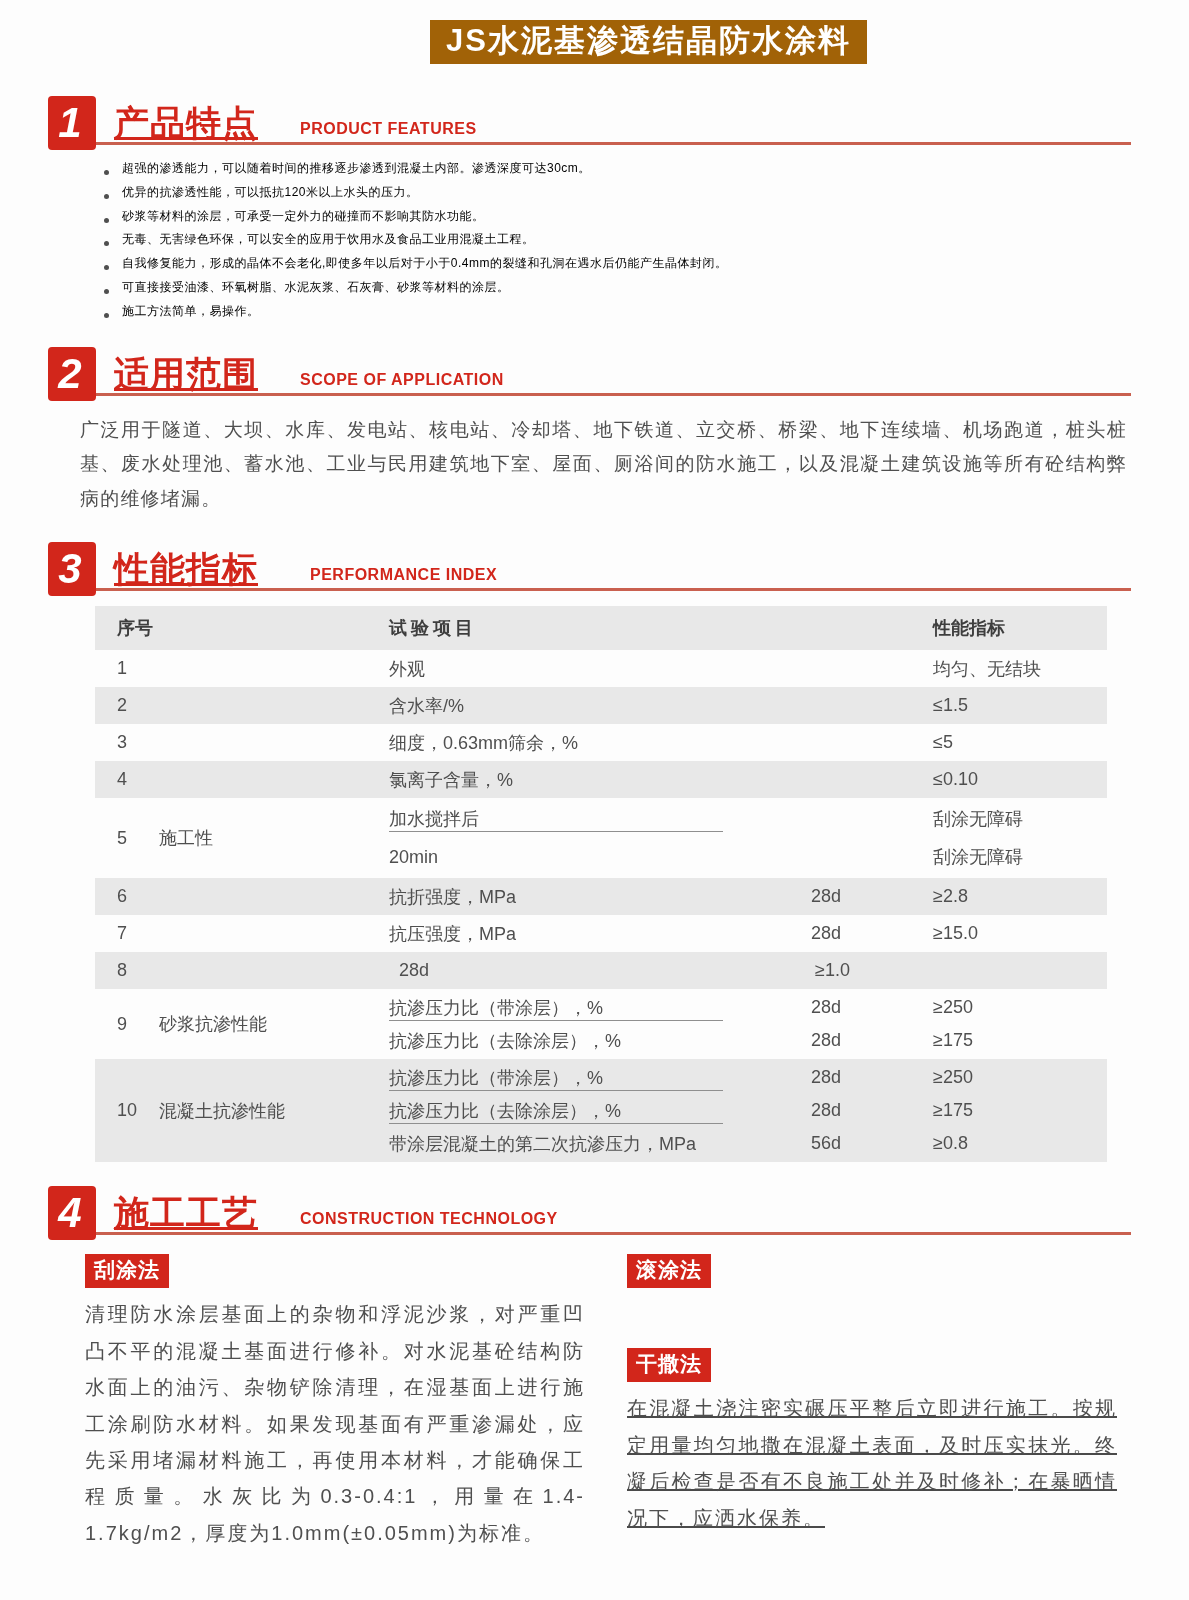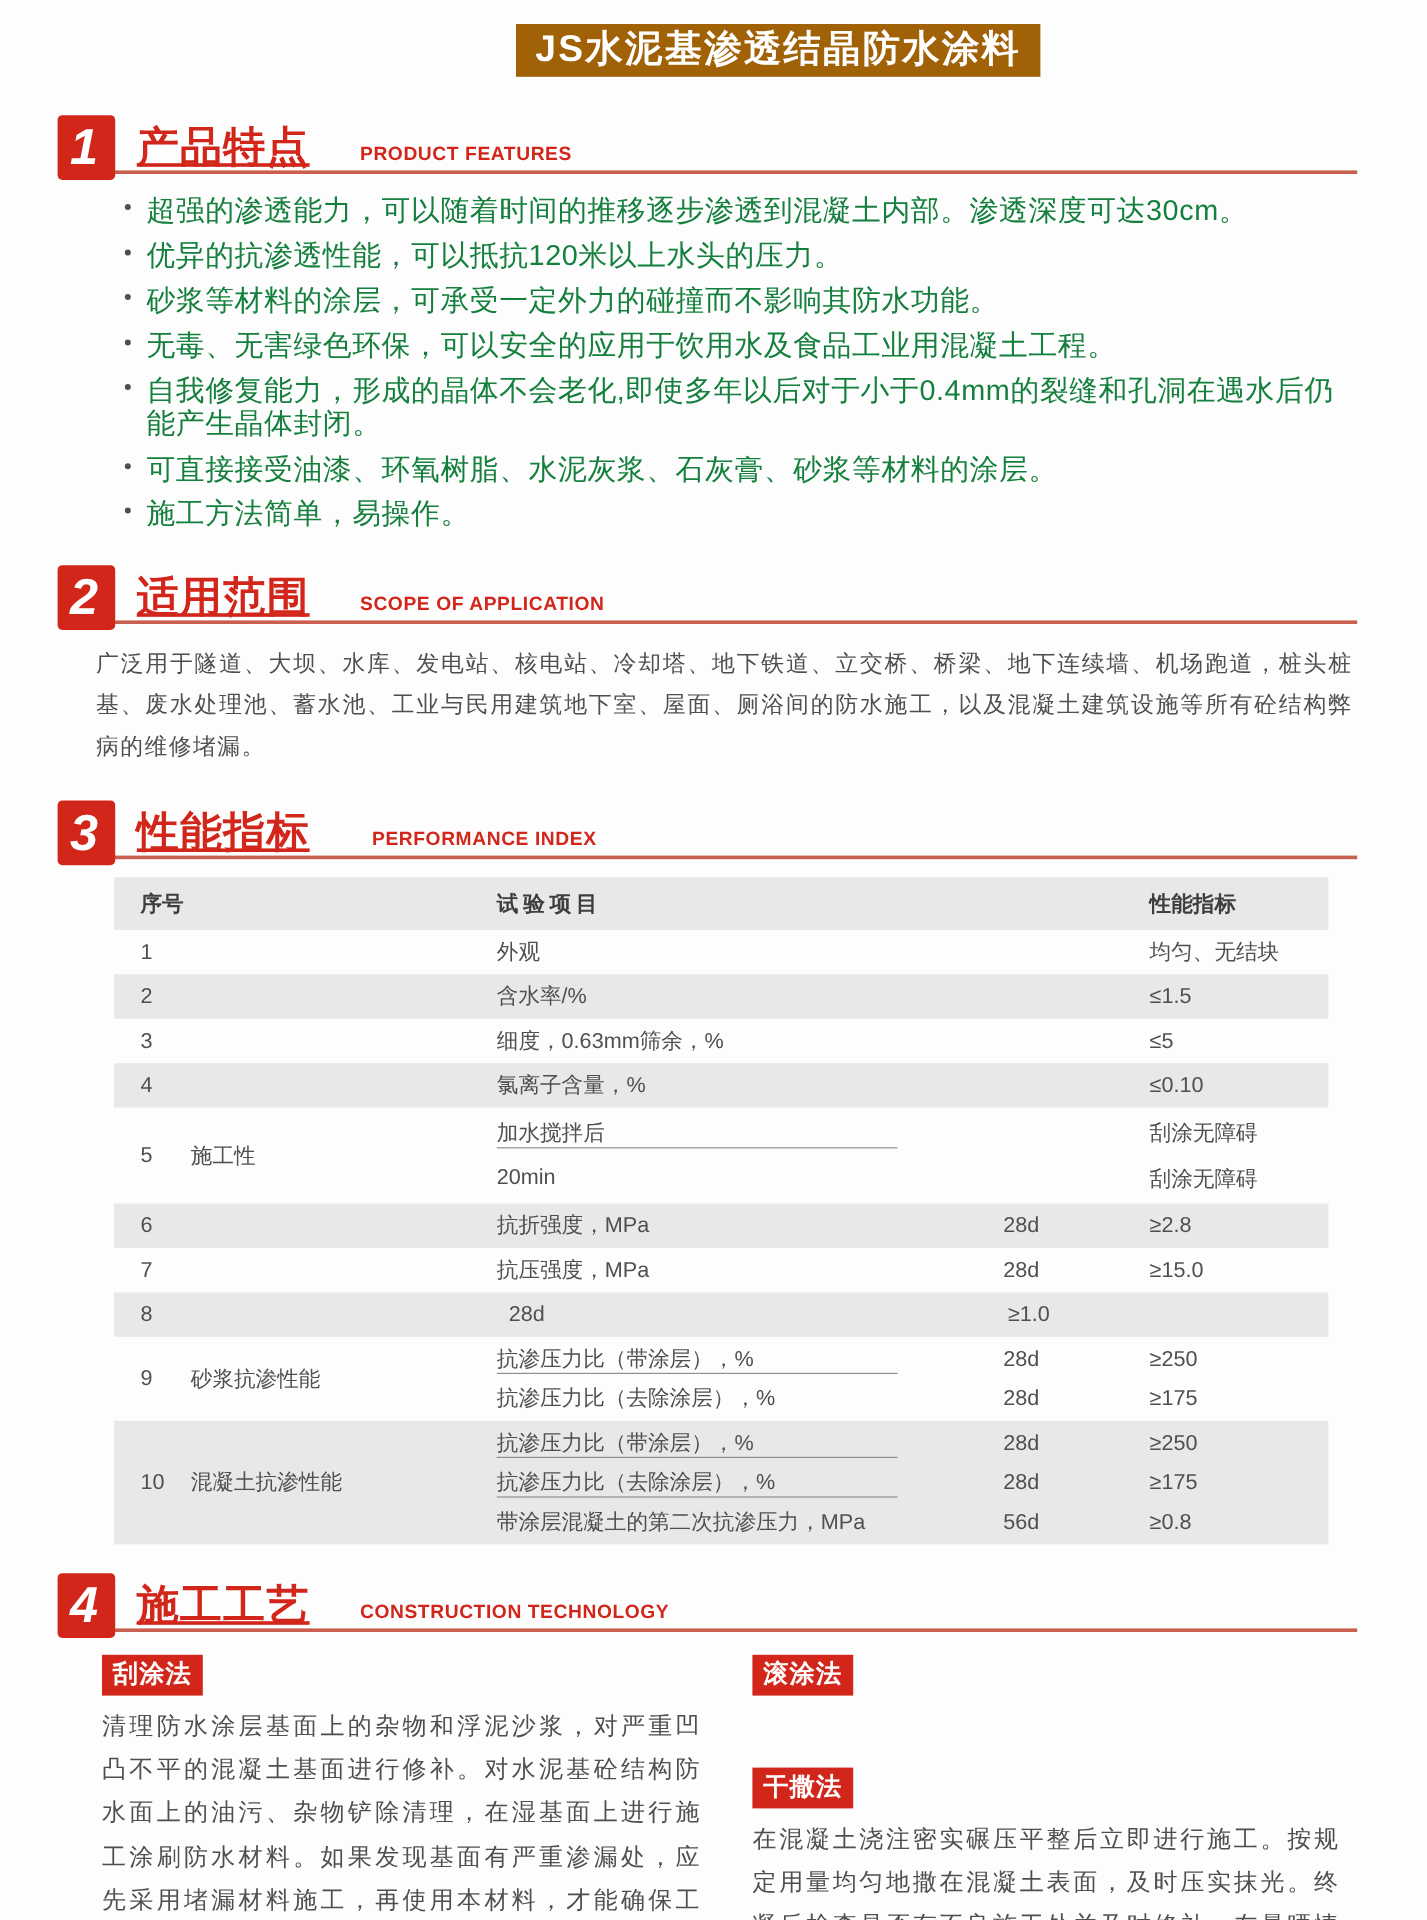--- a/index.html
+++ b/index.html
@@ -40,62 +40,62 @@
 
   .mt-s1 { margin-top:30px; }
   .mt-s2 { margin-top:26px; }
   .mt-s3 { margin-top:24px; }
   .mt-s4 { margin-top:22px; }
 
   
   .features { list-style:none; margin:12px 58px 0 102px; }
   .features li {
     position:relative; padding-left:20px; margin-bottom:10px;
-    font-size:24px; color:#15803d; letter-spacing:0.5px; line-height:1.15;
+    font-size:12px; color:#000000; letter-spacing:0.5px; line-height:1.15;
   }
   .features li::before {
     content:""; position:absolute; left:2px; top:8px;
     width:5px; height:5px; border-radius:50%; background:#4f4f4f;
   }
 
   
   .scope-text {
     margin:12px 62px 0 80px; font-size:19px; line-height:1.82;
     color:#4f4f4f; letter-spacing:1.2px; text-align:justify;
   }
 
   
   .perf-table { margin:10px 82px 0 95px; width:1012px; }
   .t-row { display:grid; grid-template-columns:62px 232px 1fr; align-items:stretch; }
   .t-row.shaded { background:#e8e8e8; }
   .cell { font-size:18px; color:#4f4f4f; display:flex; align-items:center; }
   .cell-no { padding-left:22px; }
   .cell-group { padding-left:2px; }
-  .subs { display:flex; flex-direction:column; justify-content:flex-end;margin-left:25px; }
+  .subs { display:flex; flex-direction:column; justify-content:flex-end; }
   .sub { display:grid; grid-template-columns:412px 118px 1fr; min-height:32px; align-items:center; }
   .t-head .sub, .t-plain .sub { min-height:40px; }
   .cell-test { position:relative; padding-right:10px; }
   .sub.divided .cell-test::after {
     content:""; position:absolute; left:0; bottom:-1px; width:334px; height:1px; background:#8f8f8f;
   }
   .cell-age { padding-left:10px; }
   .cell-value { padding-left:14px; }
   .t-head { min-height:42px; }
   .t-head .cell { font-weight:bold; color:#3e3e3e; }
   .t-head .cell-test { letter-spacing:4px; }
   .t-simple .sub { min-height:33px; }
   .t-r5 .sub { min-height:38px; }
   .t-r9 .sub { min-height:33px; }
   .t-r10 .sub { min-height:33px; }
   .t-row { padding:2px 0; }
 
   
   .construction { display:flex; margin:14px 72px 0 85px; gap:42px; }
   .col-left { width:500px; }
-  .col-right { flex:1; }
+  .col-right { flex:1;text-decoration:underline; }
   .badge {
     display:inline-block; background:#d2261b; color:#ffffff;
     font-size:21px; font-weight:bold; padding:2px 9px 4px 9px; margin-bottom:8px;
     letter-spacing:1px;
   }
   .method-text {
     font-size:20px; line-height:1.82; color:#4f4f4f;
     text-align:justify; letter-spacing:2px;
   }
   .method-gap { height:52px; }

